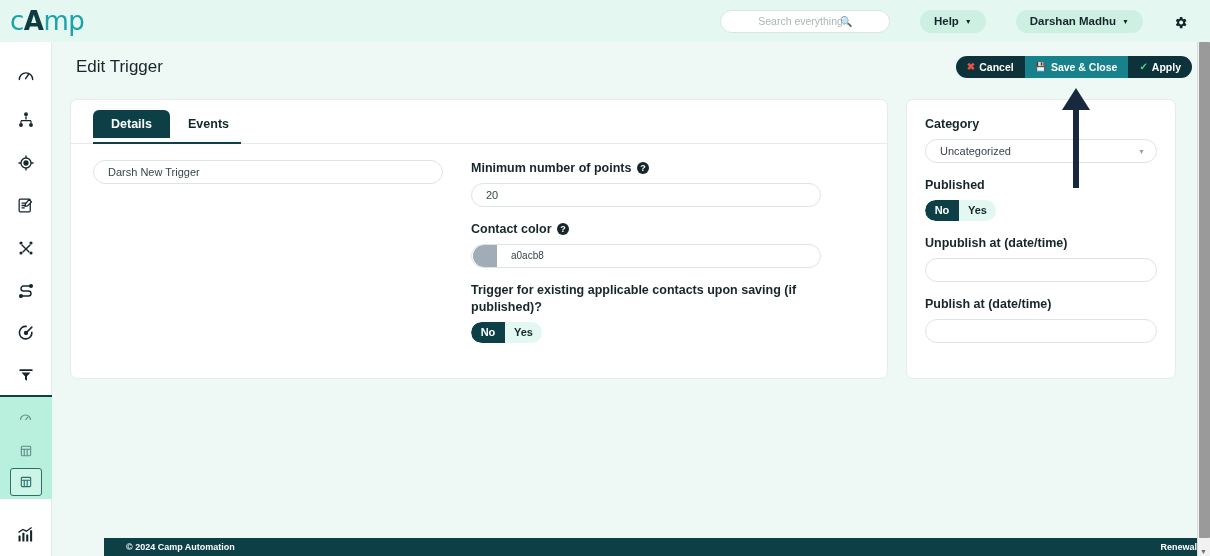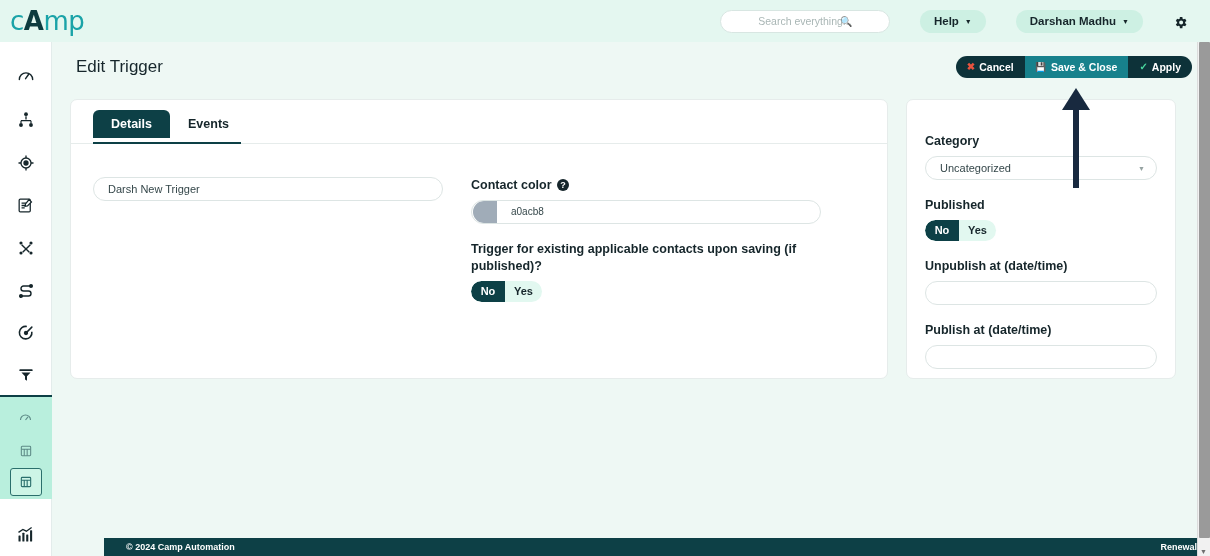--- a/index.html
+++ b/index.html
@@ -157,21 +157,21 @@
   .tab.active { background: #0d4046; color: #ffffff; }
   .tab-underline {
     position: absolute; left: 22px; bottom: -1px; width: 148px;
     height: 2px; background: #0d4046;
   }
 
   .form-grid {
     display: flex; padding: 16px 22px 0 22px; gap: 28px;
   }
   .col { width: 350px; }
-  .field { margin-bottom: 14px; margin-top: 17px; }
+  .field { margin-bottom: 14px; }
   .lbl {
     font-size: 12.5px; font-weight: 700; color: #16262b;
     margin-bottom: 6px; display: block; line-height: 1.35;
   }
   .req { color: #e8533f; font-weight: 400; }
   .help {
     display: inline-flex; align-items: center; justify-content: center;
     width: 12px; height: 12px; border-radius: 50%;
     background: #16262b; color: #ffffff;
     font-size: 9px; font-weight: 700;
@@ -485,20 +485,27 @@
 
             <div class="field">
               <input class="inp" value="Darsh New Trigger" style="">
             </div>
 
 
           </div>
 
           <div class="col">
 
+            <div class="field">
+              <label class="lbl">
+                <span>Minimum number of points</span>
+                <span class="help">?</span>
+              </label>
+              <input class="inp" value="20" style="">
+            </div>
 
             <div class="field">
               <label class="lbl">
                 <span>Contact color</span>
                 <span class="help">?</span>
               </label>
               <div class="color-field">
                 <div class="swatch" id="color-swatch" style="background: rgb(160, 172, 184);"></div>
                 <input class="color-text" value="a0acb8" style="">
               </div>

